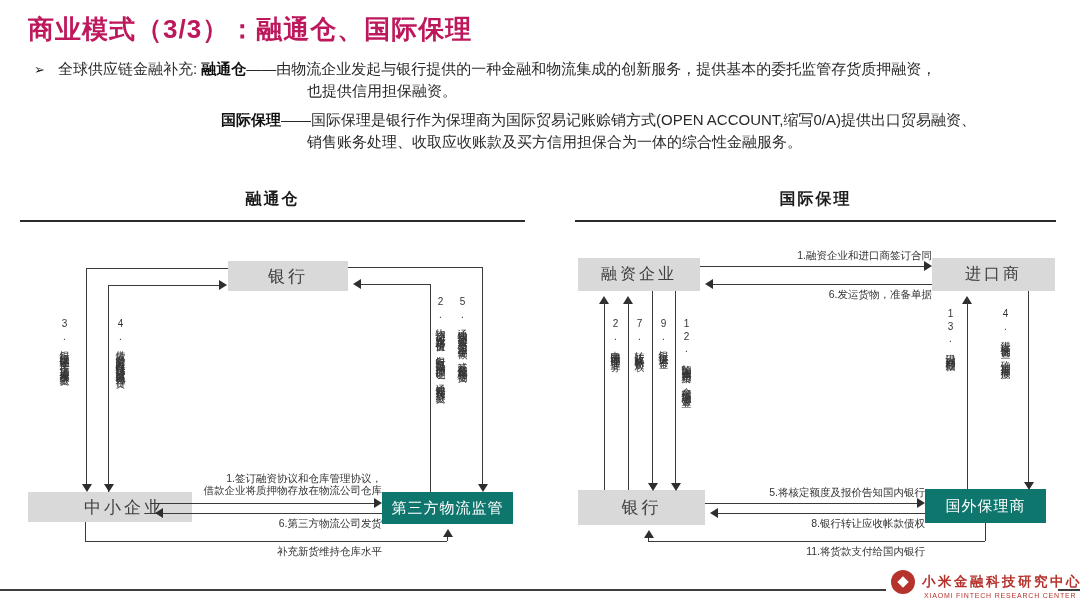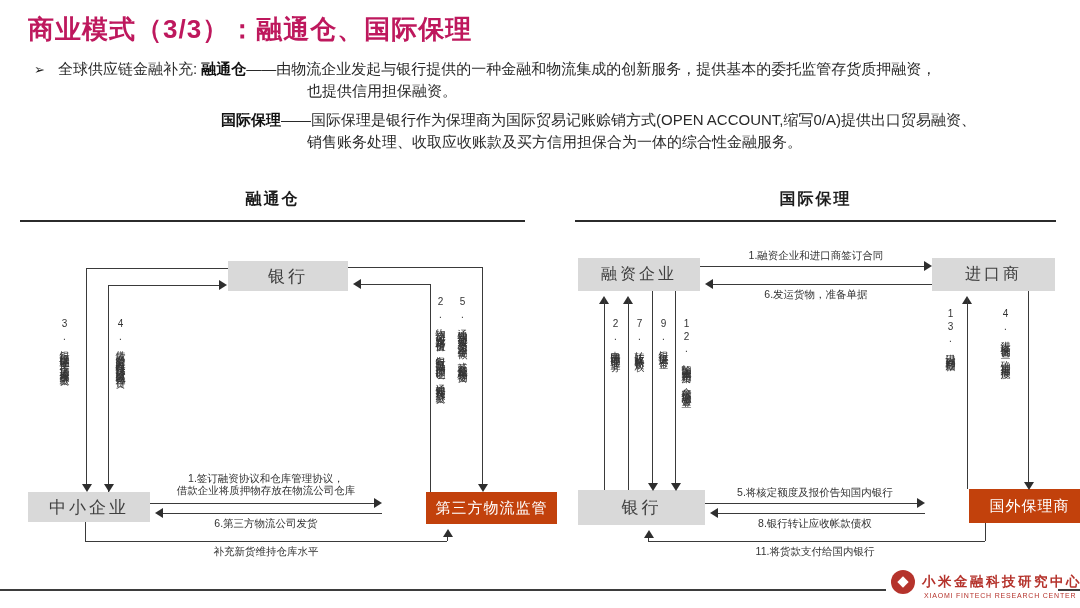--- a/index.html
+++ b/index.html
@@ -6,29 +6,29 @@
   .slide{position:relative;width:1080px;height:608px;background:#ffffff;overflow:hidden;
          font-family:"Liberation Sans","DejaVu Sans",sans-serif;color:#222;}
   .title{position:absolute;left:28px;top:12px;font-size:26px;font-weight:bold;color:#be185d;letter-spacing:1px;}
   .marker{position:absolute;left:34px;top:62px;font-size:13px;color:#222;}
   .t{position:absolute;font-size:15px;color:#2a2a2a;white-space:nowrap;}
   .t b{color:#111;}
   .dia-title{position:absolute;font-size:16px;font-weight:bold;color:#1c1c1c;text-align:center;letter-spacing:2px;}
   .dia-rule{position:absolute;height:2px;background:#2b2b2b;}
   .gbox{position:absolute;background:#d9d9d9;color:#3f3f3f;display:flex;align-items:center;justify-content:center;
         font-size:17px;letter-spacing:3px;}
-  .bbox{position:absolute;background:#c2410c;color:#ffffff;display:flex;align-items:center;justify-content:center;
-        font-size:15px;letter-spacing:1px;margin-left:44px;}
+  .bbox{position:absolute;background:#0f766e;color:#ffffff;display:flex;align-items:center;justify-content:center;
+        font-size:15px;letter-spacing:1px;}
   .hl{position:absolute;height:1px;background:#3a3a3a;}
   .vl{position:absolute;width:1px;background:#3a3a3a;}
   .ar{position:absolute;width:0;height:0;border:5px solid transparent;border-left:8px solid #2e2e2e;}
   .al{position:absolute;width:0;height:0;border:5px solid transparent;border-right:8px solid #2e2e2e;}
   .au{position:absolute;width:0;height:0;border:5px solid transparent;border-bottom:8px solid #2e2e2e;}
   .ad{position:absolute;width:0;height:0;border:5px solid transparent;border-top:8px solid #2e2e2e;}
-  .lab{position:absolute;font-size:10.5px;color:#333;white-space:nowrap;text-align:center;}
+  .lab{position:absolute;font-size:10.5px;color:#333;white-space:nowrap;text-align:right;}
   .vlab{position:absolute;writing-mode:vertical-lr;text-orientation:upright;font-size:10px;
         letter-spacing:1.5px;line-height:13px;color:#333;}
   .footer-line{position:absolute;height:2px;background:#3d3d3d;}
   .logo{position:absolute;left:891px;top:570px;width:24px;height:24px;border-radius:50%;
         background:#b5332c;display:flex;align-items:center;justify-content:center;}
   .logo-hole{width:8px;height:8px;background:#ffffff;transform:rotate(45deg);}
   .brand-cn{position:absolute;left:922px;top:573px;font-size:13.5px;font-weight:bold;color:#b5332c;
             letter-spacing:2.5px;white-space:nowrap;}
   .brand-en{position:absolute;left:924px;top:592px;font-size:7px;color:#b5332c;letter-spacing:0.8px;white-space:nowrap;}
 </style>
@@ -45,21 +45,21 @@
   <div class="t" style="left:307px;top:82px;">也提供信用担保融资。</div>
   <div class="t" style="left:221px;top:111px;">
     <b>国际保理</b><span>——国际保理是银行作为保理商为国际贸易记账赊销方式(OPEN ACCOUNT,缩写0/A)提供出口贸易融资、</span>
   </div>
   <div class="t" style="left:307px;top:133px;">销售账务处理、收取应收账款及买方信用担保合为一体的综合性金融服务。</div>
 
   <div class="dia-title" style="left:20px;top:189px;width:505px;">融通仓</div>
   <div class="dia-rule" style="left:20px;top:220px;width:505px;"></div>
 
   <div class="gbox" style="left:228px;top:261px;width:120px;height:30px;">银行</div>
-  <div class="gbox" style="left:28px;top:492px;width:122px;height:30px;">中小企业</div>
+  <div class="gbox" style="left:28px;top:492px;width:136px;height:30px;padding-left:28px;">中小企业</div>
   <div class="bbox" style="left:382px;top:492px;width:131px;height:32px;">第三方物流监管</div>
 
   <div class="hl" style="left:86px;top:268px;width:142px;"></div>
   <div class="vl" style="left:86px;top:268px;height:216px;"></div>
   <div class="ad" style="left:82px;top:484px;"></div>
   <div class="vlab" style="left:58px;top:318px;height:118px;">3.银行根据证明文件按一定质押率发放贷款</div>
 
   <div class="vl" style="left:108px;top:285px;height:207px;"></div>
   <div class="hl" style="left:108px;top:285px;width:112px;"></div>
   <div class="ar" style="left:219px;top:280px;"></div>

